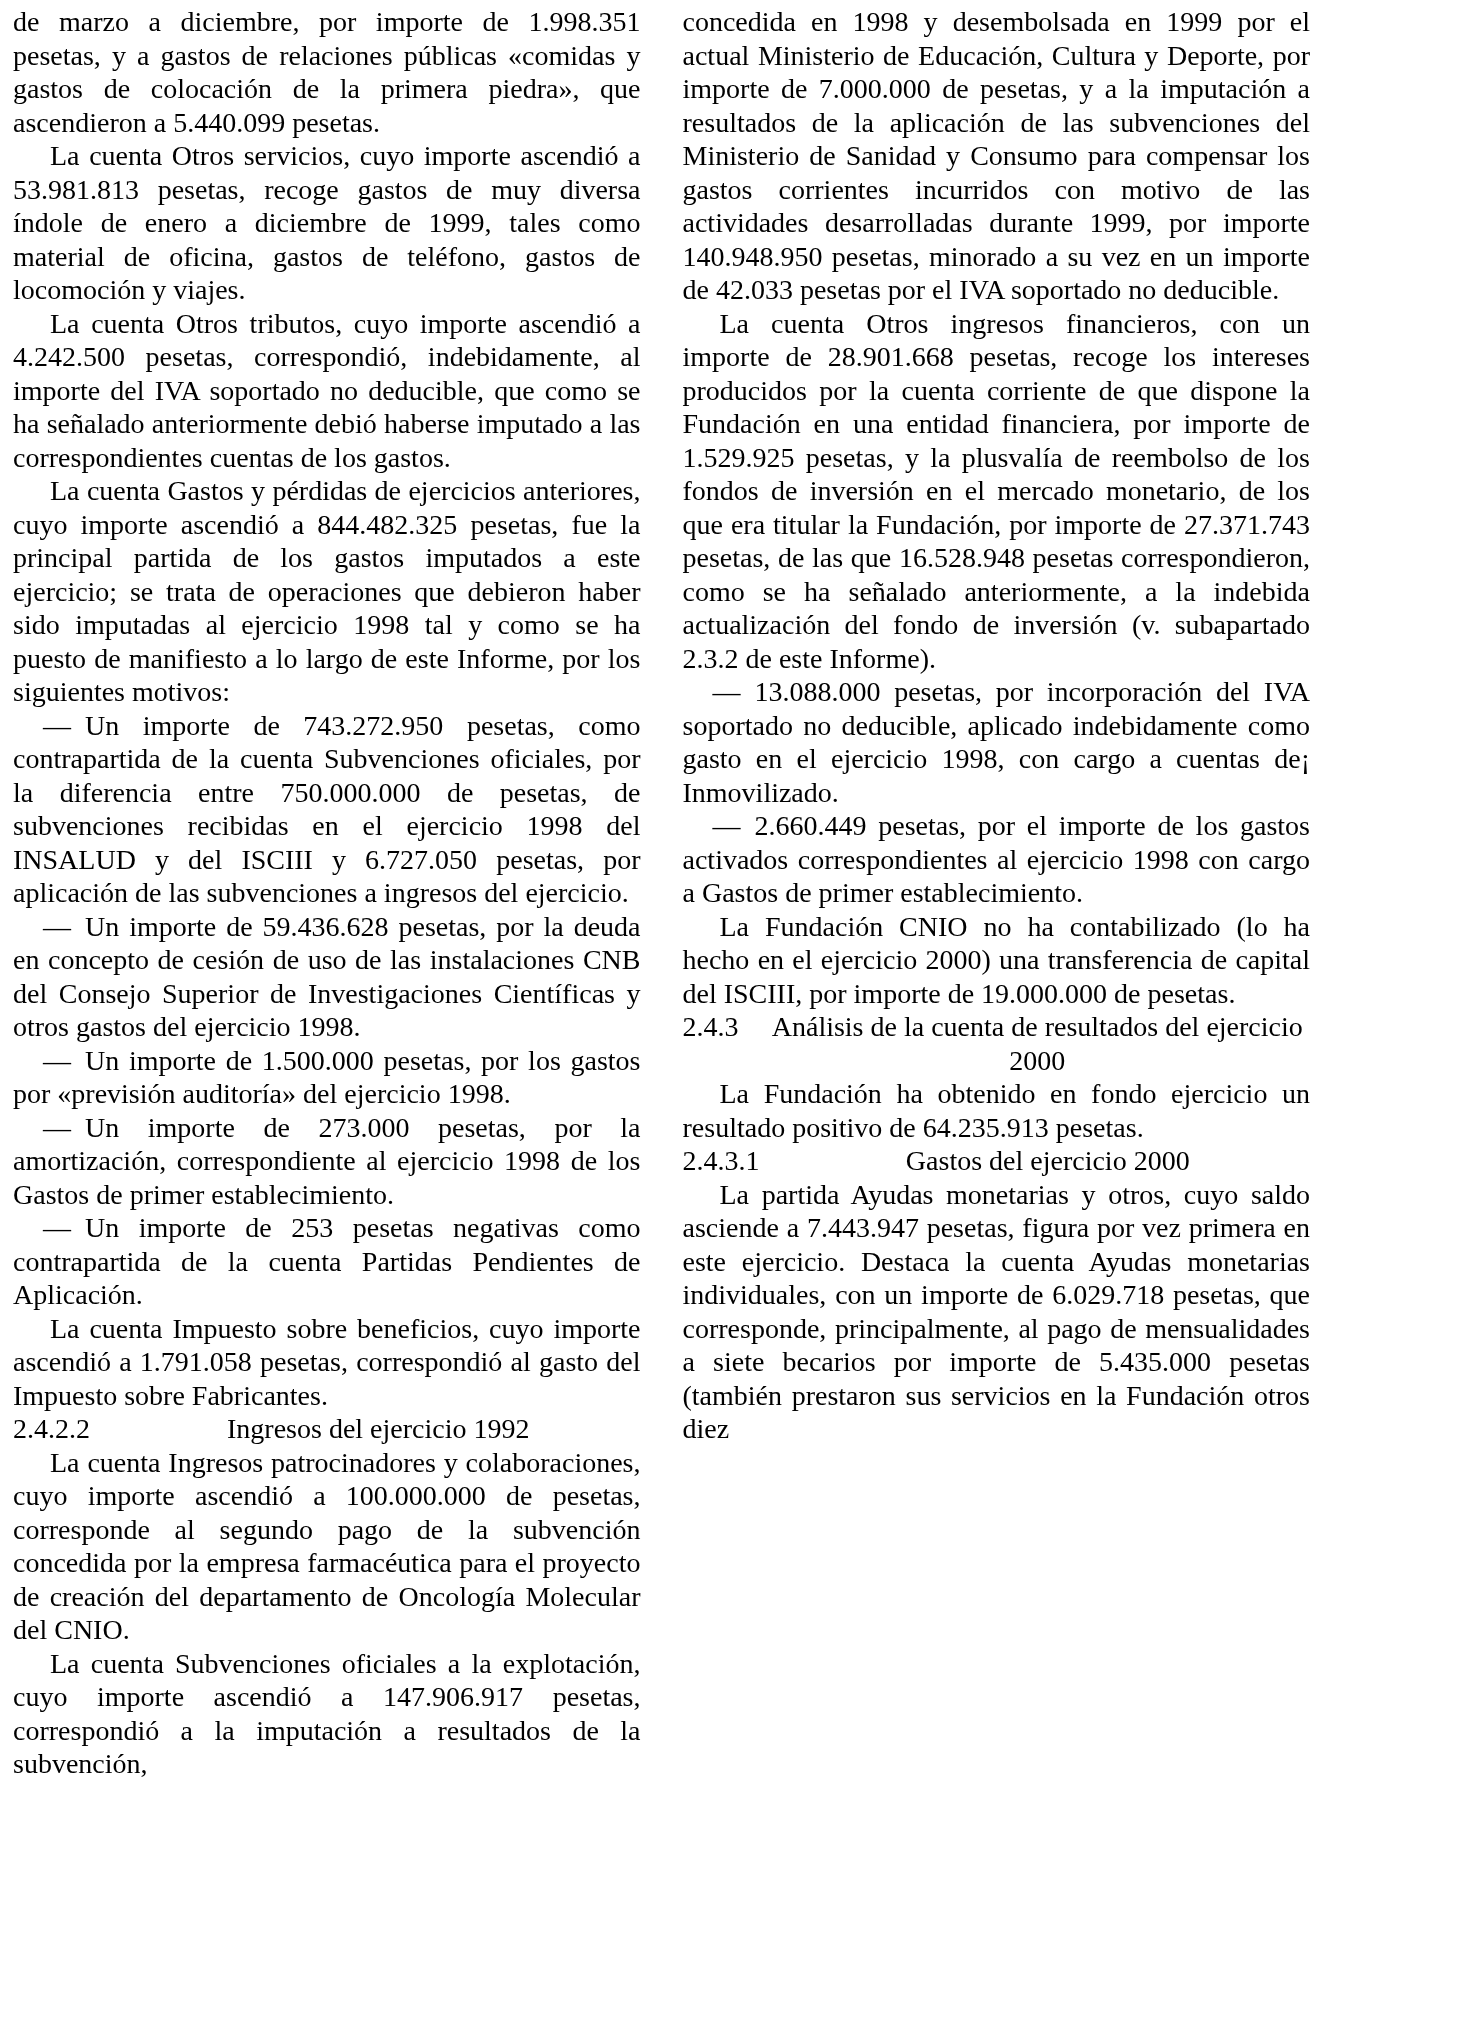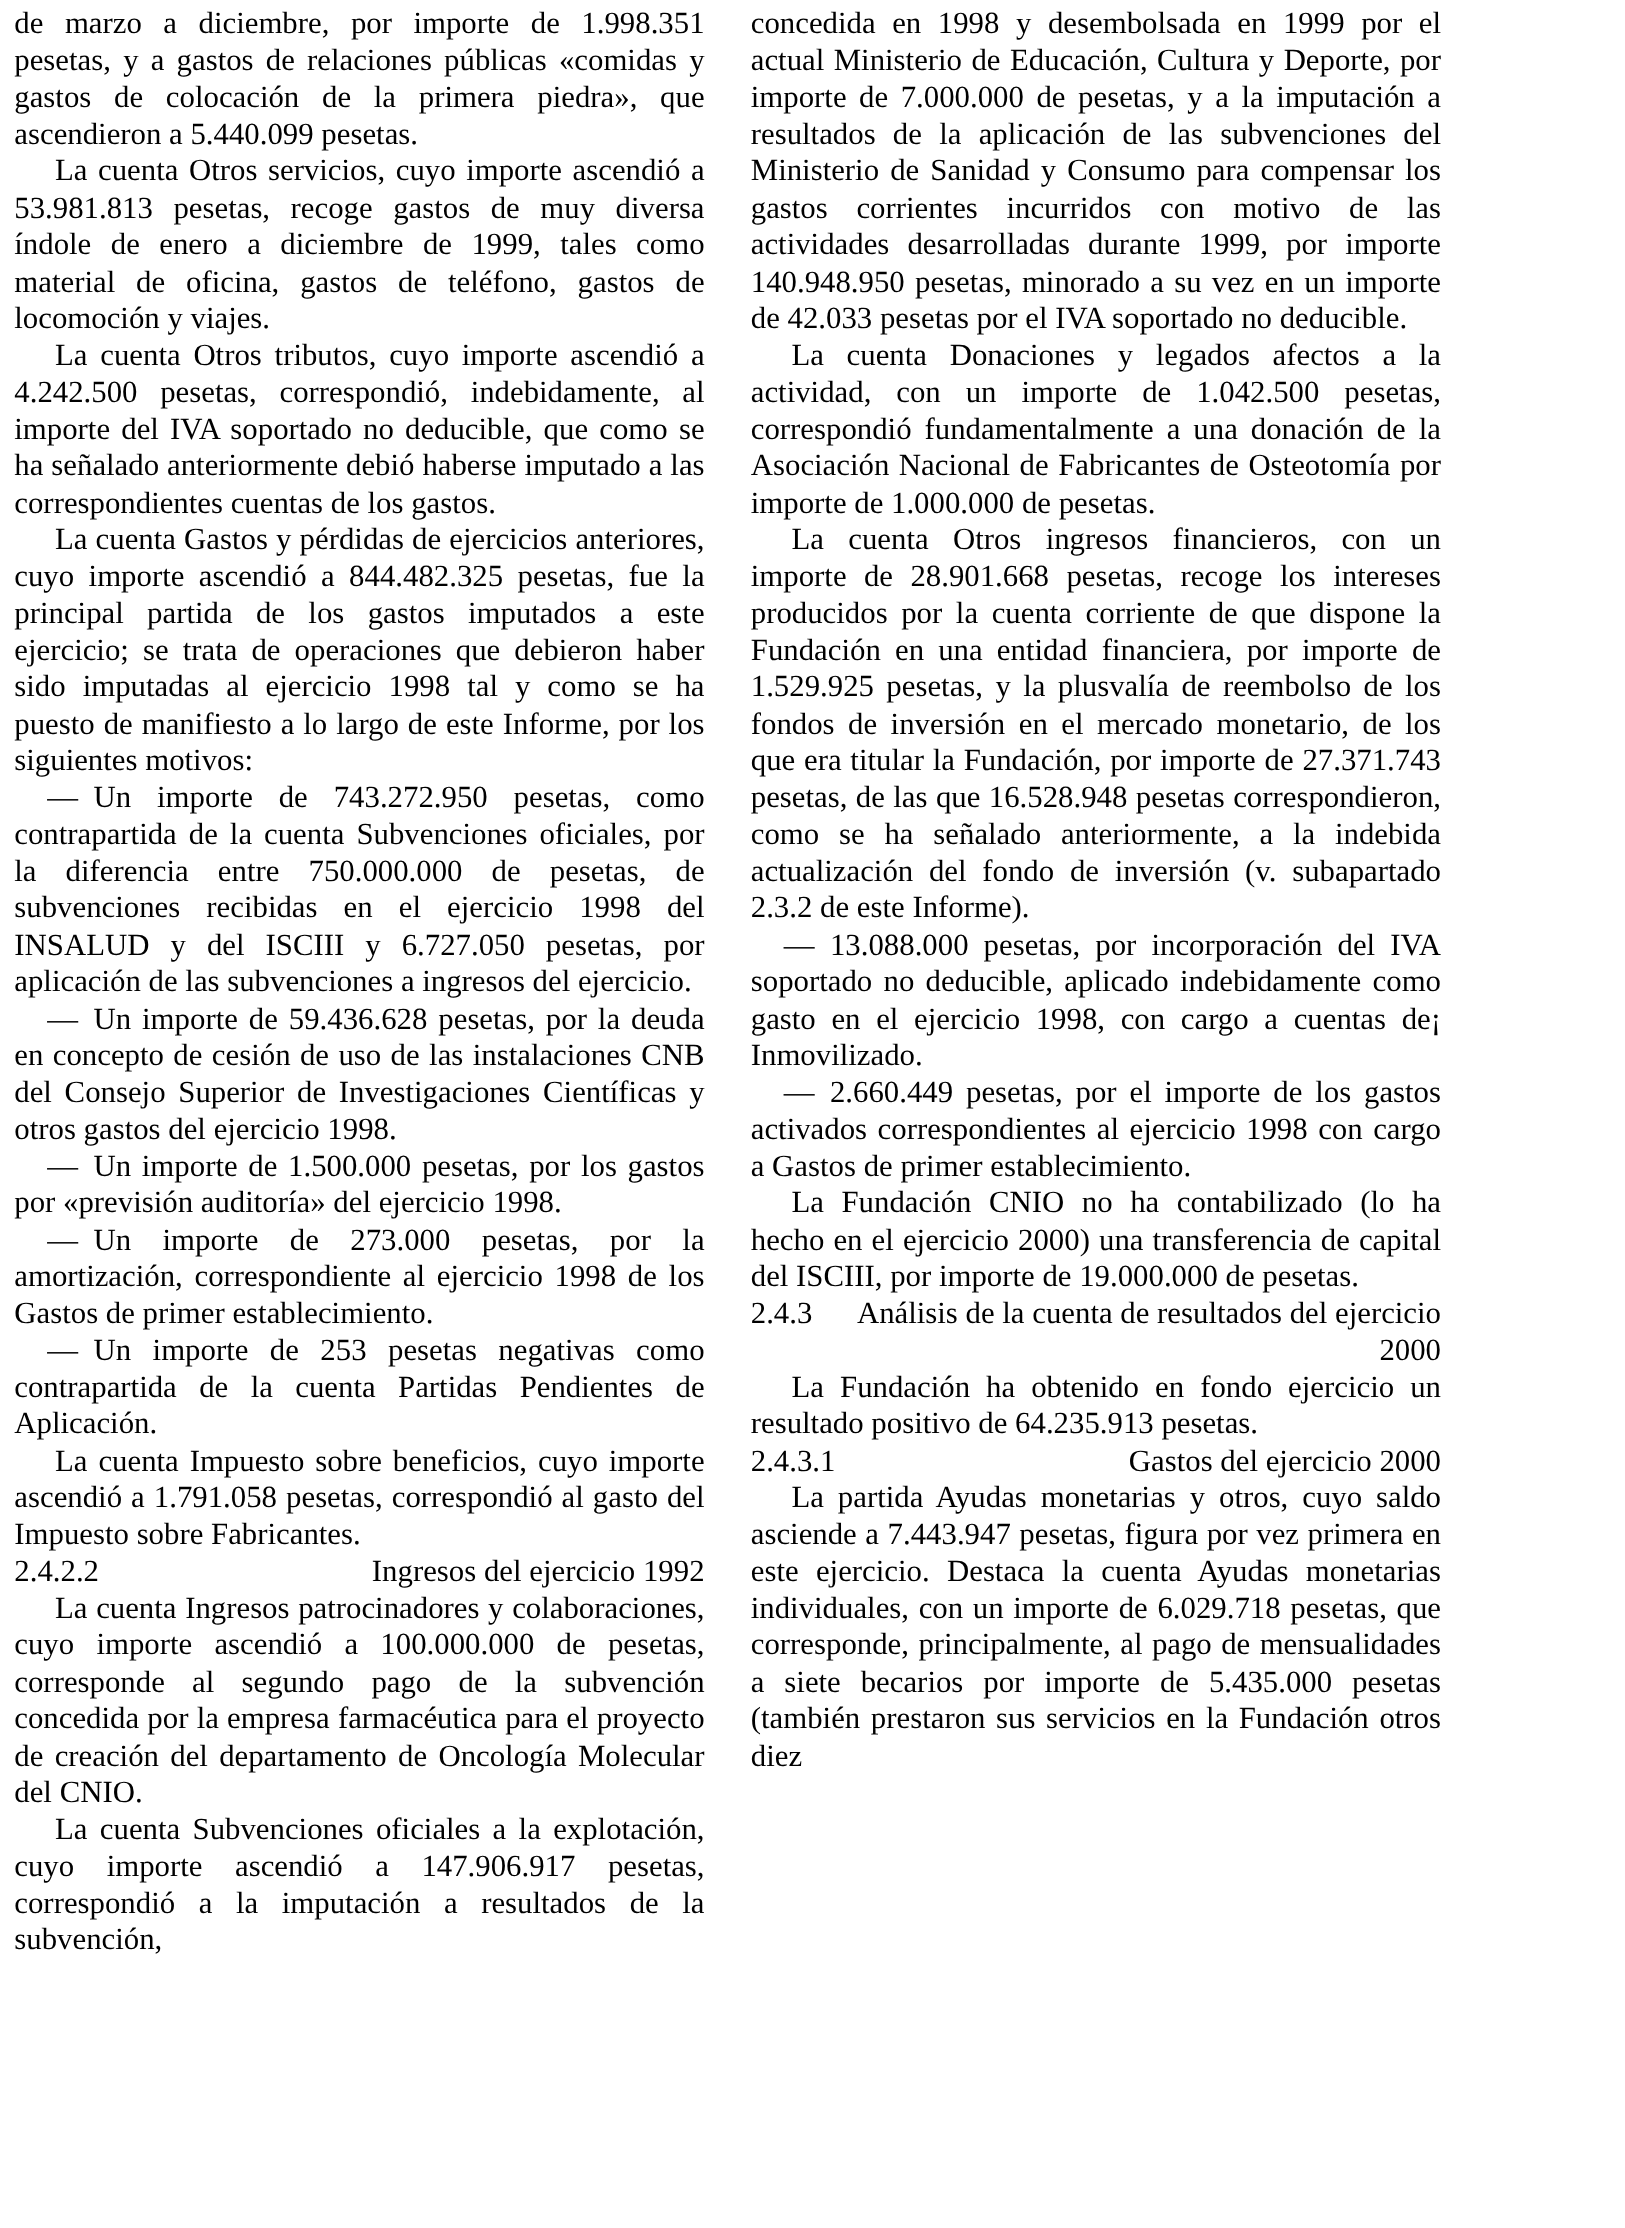--- a/index.html
+++ b/index.html
@@ -36,21 +36,21 @@
     text-indent: 37px;
     text-align: justify;
   }
   p.para.no-indent { text-indent: 0; }
   p.para.dash { text-indent: 30px; }
   .gap { margin-top: 33.5px; }
   .heading {
     display: flex;
     gap: 26px;
     margin: 0;
-    text-align: right;
+    text-align: center;
   }
   .heading .h-num { flex: 0 0 auto; }
   .heading .h-title { flex: 1 1 auto; }
 </style>
 </head>
 <body>
 
 <div class="page">
   <div class="column" id="col-left">
       <p class="para no-indent">de marzo a diciembre, por importe de 1.998.351 pesetas, y a gastos de relaciones públicas «comidas y gastos de colocación de la primera piedra», que ascendieron a 5.440.099 pesetas.</p>
@@ -65,21 +65,20 @@
       <p class="para gap">La cuenta Impuesto sobre beneficios, cuyo importe ascendió a 1.791.058 pesetas, correspondió al gasto del Impuesto sobre Fabricantes.</p>
       <div class="heading gap">
         <span class="h-num">2.4.2.2</span>
         <span class="h-title">Ingresos del ejercicio 1992</span>
       </div>
       <p class="para gap">La cuenta Ingresos patrocinadores y colaboraciones, cuyo importe ascendió a 100.000.000 de pesetas, corresponde al segundo pago de la subvención concedida por la empresa farmacéutica para el proyecto de creación del departamento de Oncología Molecular del CNIO.</p>
       <p class="para">La cuenta Subvenciones oficiales a la explotación, cuyo importe ascendió a 147.906.917 pesetas, correspondió a la imputación a resultados de la subvención,</p>
     </div>
   <div class="column" id="col-right">
       <p class="para no-indent">concedida en 1998 y desembolsada en 1999 por el actual Ministerio de Educación, Cultura y Deporte, por importe de 7.000.000 de pesetas, y a la imputación a resultados de la aplicación de las subvenciones del Ministerio de Sanidad y Consumo para compensar los gastos corrientes incurridos con motivo de las actividades desarrolladas durante 1999, por importe 140.948.950 pesetas, minorado a su vez en un importe de 42.033 pesetas por el IVA soportado no deducible.</p>
-      <p class="para">La cuenta Donaciones y legados afectos a la actividad, con un importe de 1.042.500 pesetas, correspondió fundamentalmente a una donación de la Asociación Nacional de Fabricantes de Osteotomía por importe de 1.000.000 de pesetas.</p>
       <p class="para">La cuenta Otros ingresos financieros, con un importe de 28.901.668 pesetas, recoge los intereses producidos por la cuenta corriente de que dispone la Fundación en una entidad financiera, por importe de 1.529.925 pesetas, y la plusvalía de reembolso de los fondos de inversión en el mercado monetario, de los que era titular la Fundación, por importe de 27.371.743 pesetas, de las que 16.528.948 pesetas correspondieron, como se ha señalado anteriormente, a la indebida actualización del fondo de inversión (v. subapartado 2.3.2 de este Informe).</p>
       <p class="para gap dash">— 13.088.000 pesetas, por incorporación del IVA soportado no deducible, aplicado indebidamente como gasto en el ejercicio 1998, con cargo a cuentas de¡ Inmovilizado.</p>
       <p class="para dash">— 2.660.449 pesetas, por el importe de los gastos activados correspondientes al ejercicio 1998 con cargo a Gastos de primer establecimiento.</p>
       <p class="para gap">La Fundación CNIO no ha contabilizado (lo ha hecho en el ejercicio 2000) una transferencia de capital del ISCIII, por importe de 19.000.000 de pesetas.</p>
       <div class="heading gap">
         <span class="h-num">2.4.3</span>
         <span class="h-title">Análisis de la cuenta de resultados del ejercicio 2000</span>
       </div>
       <p class="para gap">La Fundación ha obtenido en fondo ejercicio un resultado positivo de 64.235.913 pesetas.</p>
       <div class="heading gap">

